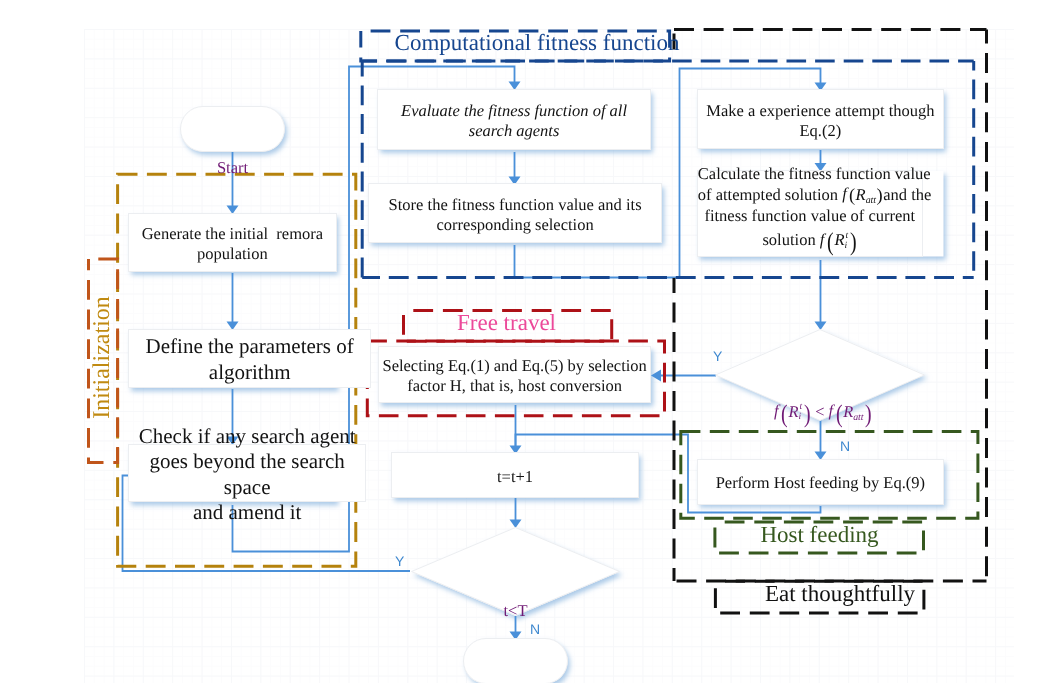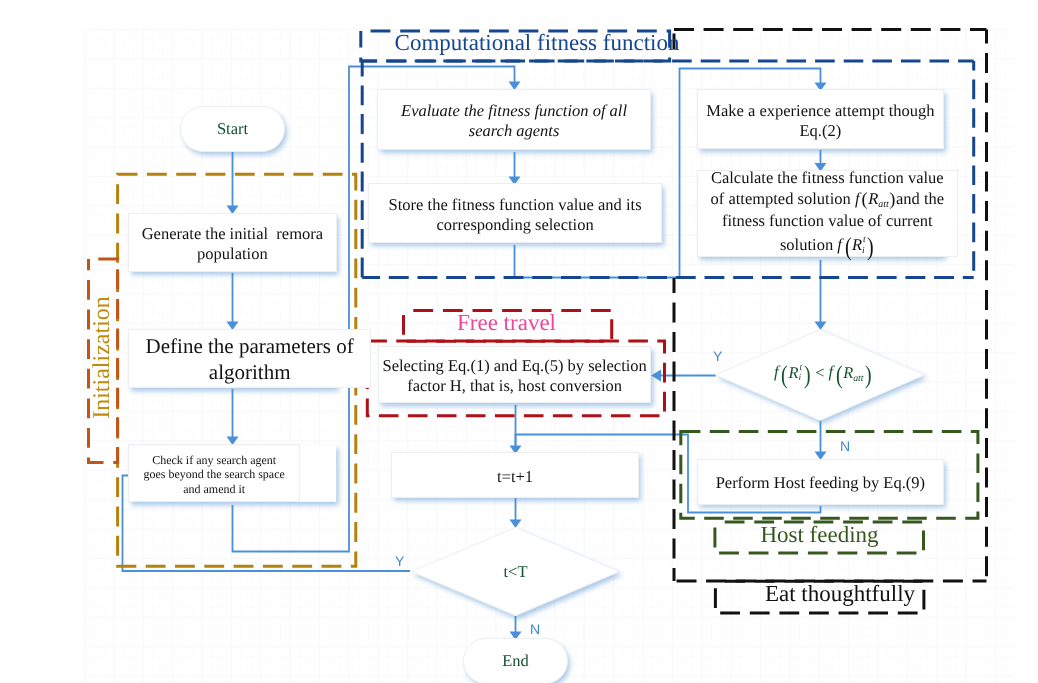--- a/index.html
+++ b/index.html
@@ -12,21 +12,21 @@
 
   svg.layer{position:absolute;left:0;top:0;width:1038px;height:683px;overflow:visible;}
 
   
   .node{position:absolute;background:#fff;border:1px solid #eceef1;
         box-sizing:border-box;display:flex;align-items:center;justify-content:center;
         text-align:center;color:#131313;line-height:1.212;}
   .node>span{display:block;width:100%;white-space:pre-wrap;position:relative;top:1.5px;}
 
   .dlabel{position:absolute;display:flex;align-items:center;justify-content:center;
-          text-align:center;color:#14532d;white-space:nowrap;}
+          text-align:center;color:#701a75;white-space:nowrap;margin-top:39px;}
 
   .cap{position:absolute;box-sizing:border-box;display:flex;align-items:center;
        justify-content:center;text-align:center;background:transparent;
        white-space:nowrap;}
 
   .vlabel{position:absolute;display:flex;align-items:center;justify-content:center;
           box-sizing:border-box;}
   .vlabel span{transform:rotate(-90deg);white-space:nowrap;display:block;}
 
   .yn{position:absolute;color:#3E88CF;font-family:"Liberation Sans",sans-serif;
@@ -185,37 +185,37 @@
   </div>
 
   <div class="node" style="left:128.2px;top:213.1px;width:208.4px;height:58.7px;font-size:16.5px;">
     <span><span>Generate the initial  remora</span><br><span>population</span></span>
   </div>
 
   <div class="node" style="left:128.2px;top:328.6px;width:243px;height:59.6px;font-size:21px;justify-content:center;">
     <span><span>Define the parameters of</span><br><span>algorithm</span></span>
   </div>
 
-  <div class="node" style="left:128.2px;top:444.1px;width:172px;height:58.2px;font-size:12px;">
+  <div class="node" style="left:128.2px;top:444.1px;width:238px;height:58.2px;font-size:21px;">
     <span><span>Check if any search agent</span><br><span>goes beyond the search space</span><br><span>and amend it</span></span>
   </div>
 
   <div class="node" style="left:377.4px;top:89.4px;width:273.4px;height:60.5px;font-size:16.5px;font-style:italic;">
     <span><span>Evaluate the fitness function of all</span><br><span>search agents</span></span>
   </div>
 
   <div class="node" style="left:368.1px;top:183.4px;width:294.0px;height:59.5px;font-size:16.5px;">
     <span><span>Store the fitness function value and its</span><br><span>corresponding selection</span></span>
   </div>
 
   <div class="node" style="left:696.9px;top:89.4px;width:247.0px;height:59.6px;font-size:16.5px;">
     <span><span>Make a experience attempt though</span><br><span>Eq.(2)</span></span>
   </div>
 
-  <div class="node" style="left:696.8px;top:170.4px;width:261px;height:86.5px;font-size:16.5px;">
+  <div class="node" style="left:696.8px;top:170.4px;width:226px;height:86.5px;font-size:16.5px;align-items:flex-end;">
     <span><span class="mline">Calculate the fitness function value</span><span class="mline"><span>of attempted solution </span><span class="mathi mf">f</span><span class="paren">(</span><span class="mathi">R</span><span class="msub">att</span><span class="paren">)</span><span>and the</span></span><span class="mline">fitness function value of current</span><span class="mline"><span>solution </span><span class="mathi mf">f</span><span class="bigparen">(</span><span class="mathi">R</span><span class="subsup"><span class="msup2">t</span><span class="msub2">i</span></span><span class="bigparen">)</span></span></span>
   </div>
 
   <div class="node" style="left:378.0px;top:346.1px;width:273.3px;height:57.2px;font-size:16.5px;">
     <span><span>Selecting Eq.(1) and Eq.(5) by selection</span><br><span>factor H, that is, host conversion</span></span>
   </div>
 
   <div class="node" style="left:391.3px;top:452.0px;width:247.5px;height:46.1px;font-size:16.5px;">
     <span>t=t+1</span>
   </div>

